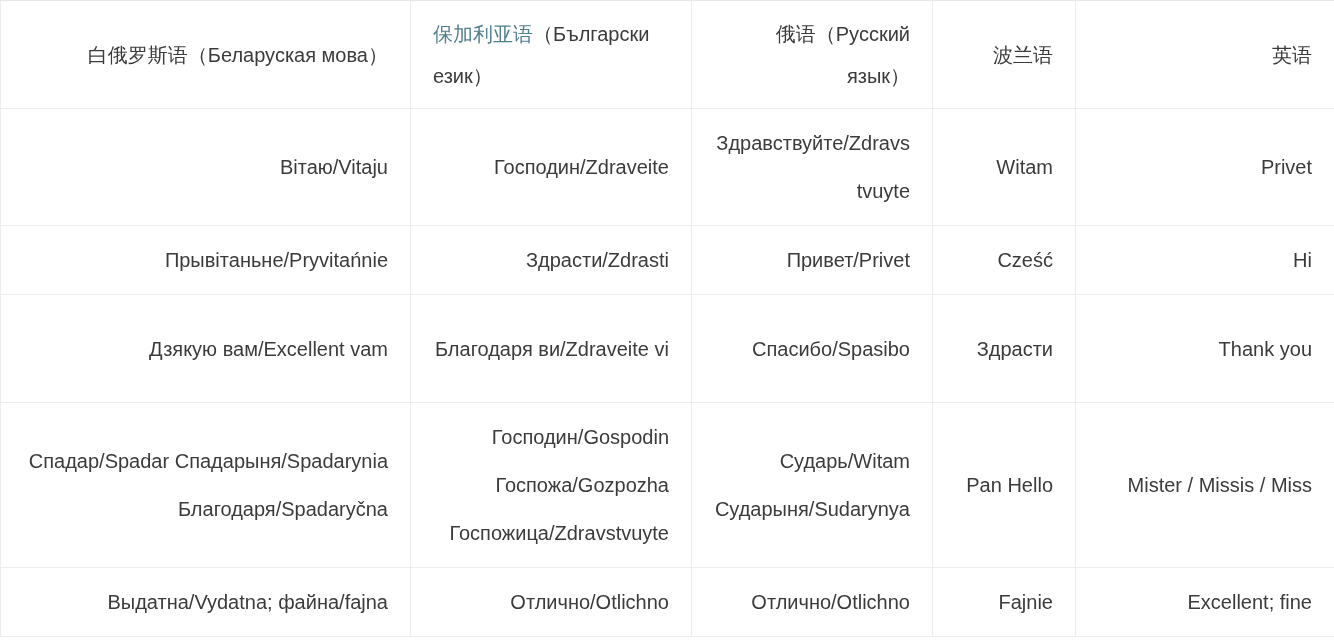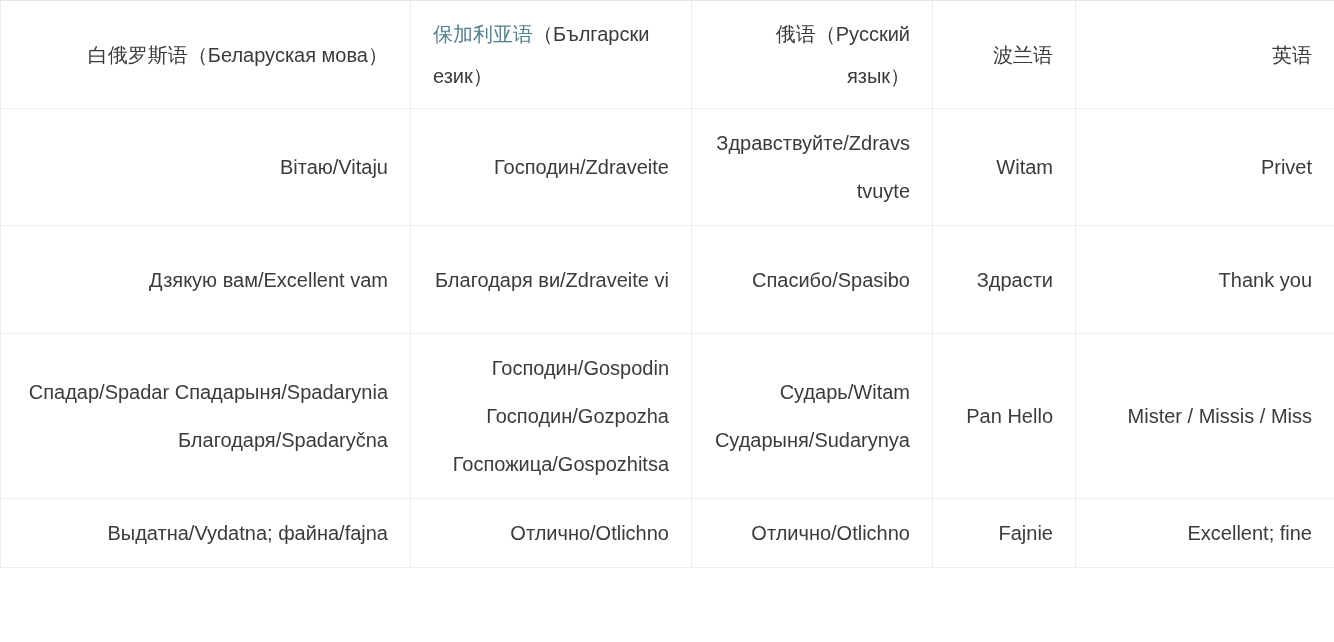--- a/index.html
+++ b/index.html
@@ -109,20 +109,37 @@
       <td>
           <span class="cell-text">Здравствуйте/Zdravstvuyte</span>
         </td>
       <td>
           <span class="cell-text">Witam</span>
         </td>
       <td>
           <span class="cell-text">Privet</span>
         </td>
     </tr>
+    <tr class="row-h2">
+      <td>
+          <span class="cell-text">Прывітаньне/Pryvitańnie</span>
+        </td>
+      <td>
+          <span class="cell-text">Здрасти/Zdrasti</span>
+        </td>
+      <td>
+          <span class="cell-text">Привет/Privet</span>
+        </td>
+      <td>
+          <span class="cell-text">Cześć</span>
+        </td>
+      <td>
+          <span class="cell-text">Hi</span>
+        </td>
+    </tr>
     <tr class="row-h1">
       <td>
           <span class="cell-text">Дзякую вам/Excellent vam</span>
         </td>
       <td>
           <span class="cell-text">Благодаря ви/Zdraveite vi</span>
         </td>
       <td>
           <span class="cell-text">Спасибо/Spasibo</span>
         </td>
@@ -131,21 +148,21 @@
         </td>
       <td>
           <span class="cell-text">Thank you</span>
         </td>
     </tr>
     <tr class="row-h3">
       <td>
           <span class="cell-text">Спадар/Spadar Спадарыня/Spadarynia Благодаря/Spadaryčna</span>
         </td>
       <td>
-          <span class="cell-text">Господин/Gospodin Господин/Gozpozha Госпожица/Gospozhitsa</span>
+          <span class="cell-text">Господин/Gospodin Госпожа/Gozpozha Госпожица/Zdravstvuyte</span>
         </td>
       <td>
           <span class="cell-text">Сударь/Witam Сударыня/Sudarynya</span>
         </td>
       <td>
           <span class="cell-text">Pan Hello</span>
         </td>
       <td>
           <span class="cell-text">Mister / Missis / Miss</span>
         </td>

